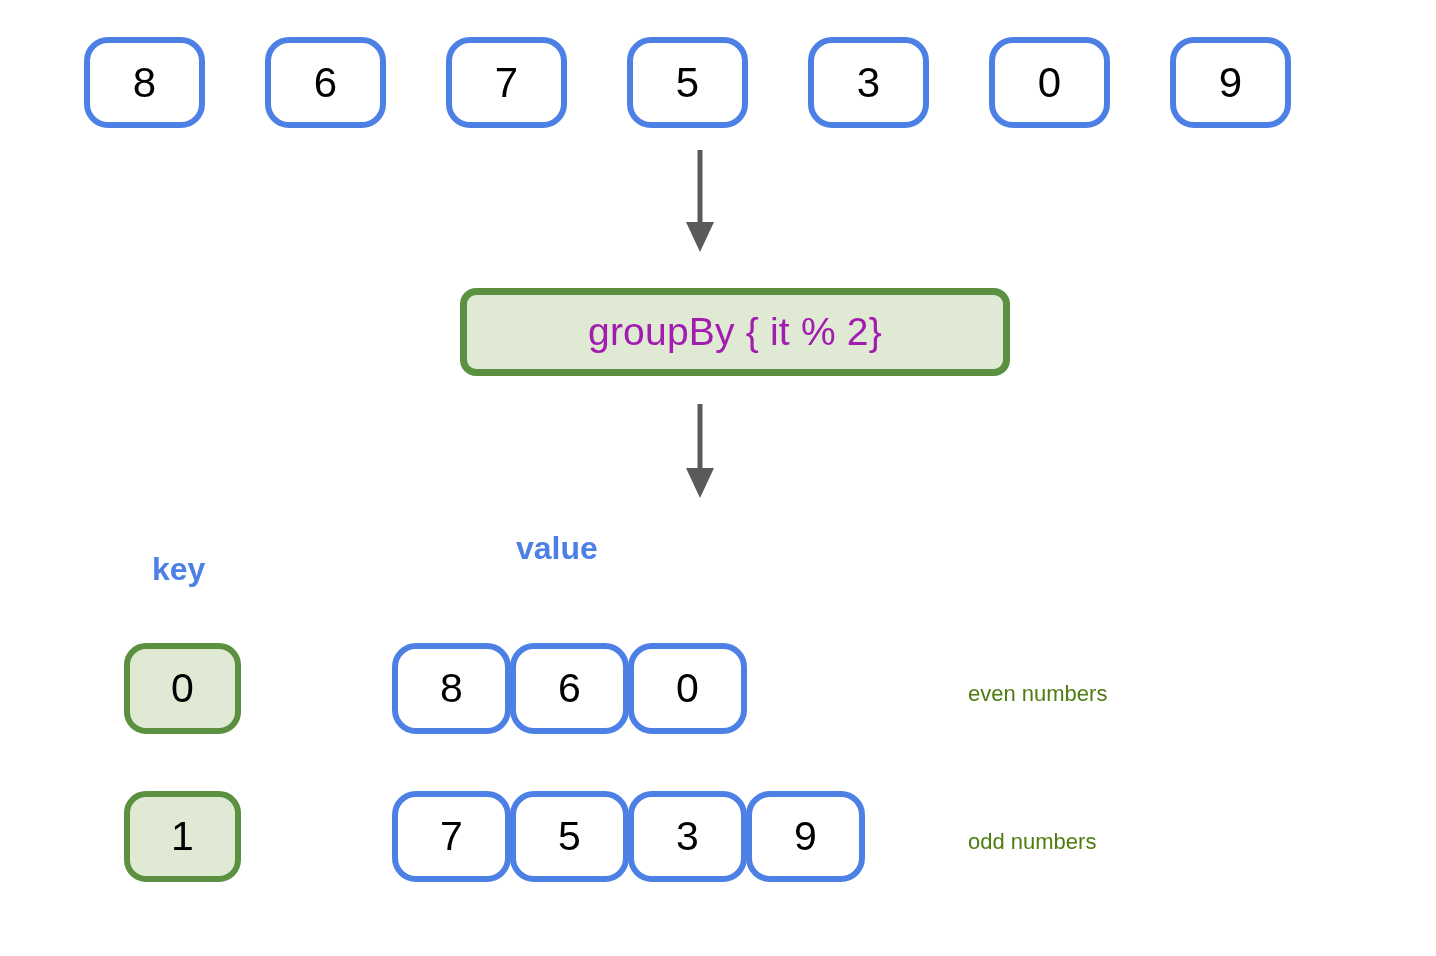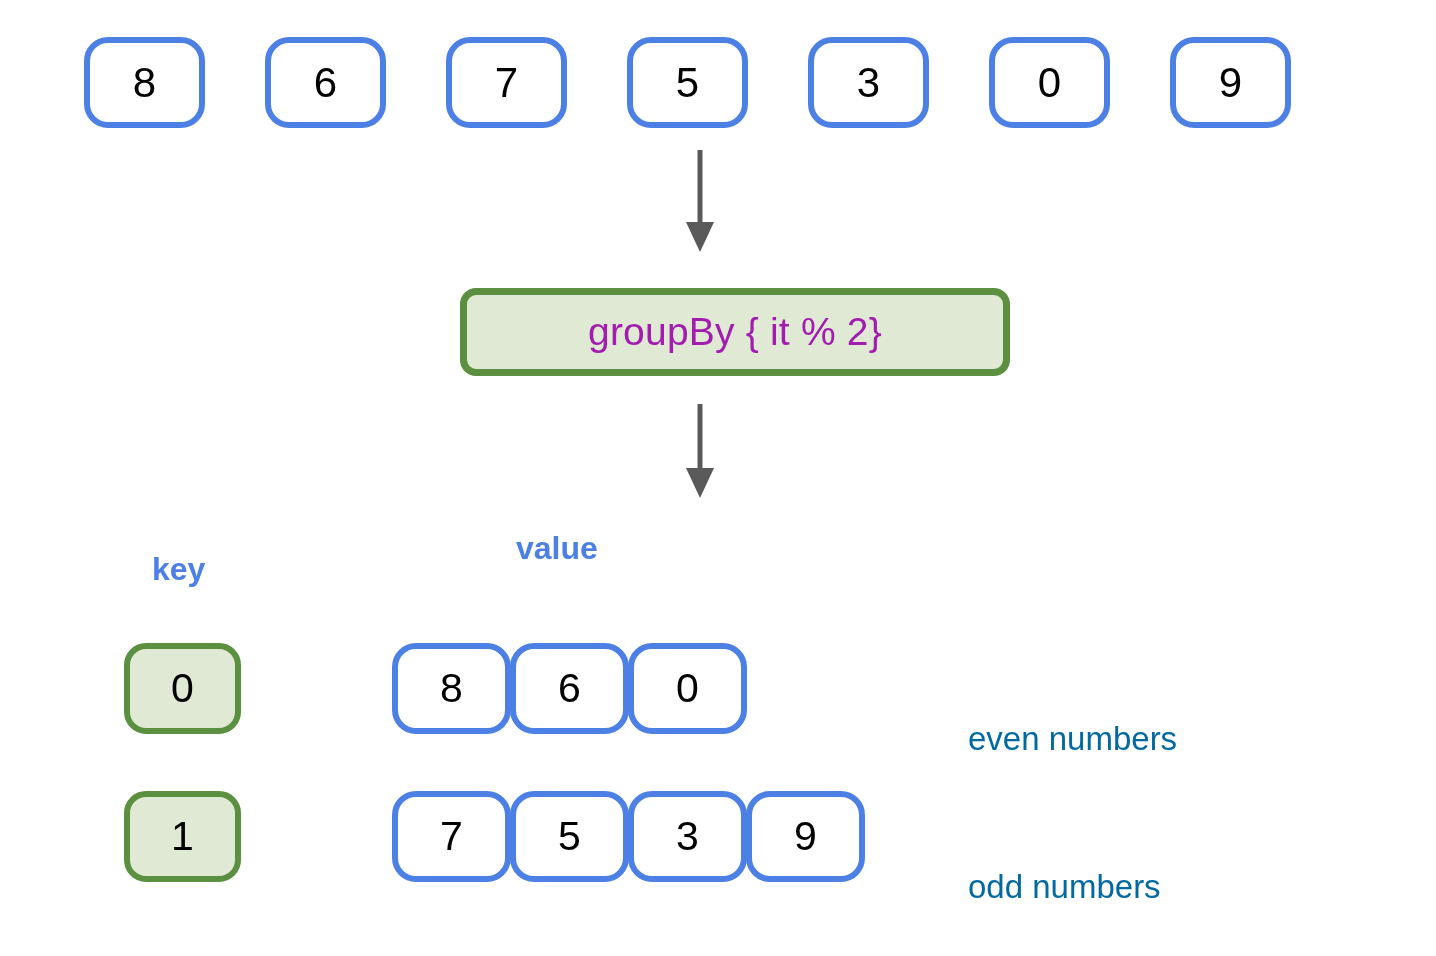--- a/index.html
+++ b/index.html
@@ -92,25 +92,24 @@
     color: #4d80e4;
     font-size: 32px;
     line-height: 1;
     white-space: nowrap;
     font-weight: bold;
   }
 
   
   .annotation {
     position: absolute;
-    color: #0369a1;
-    font-size: 33px;
+    color: #4d7c0f;
+    font-size: 22px;
     line-height: 1;
     white-space: nowrap;
-    margin-top: 39px;
   }
 
   .arrow-svg {
     position: absolute;
     overflow: visible;
   }
 </style>
 </head>
 <body>
 

